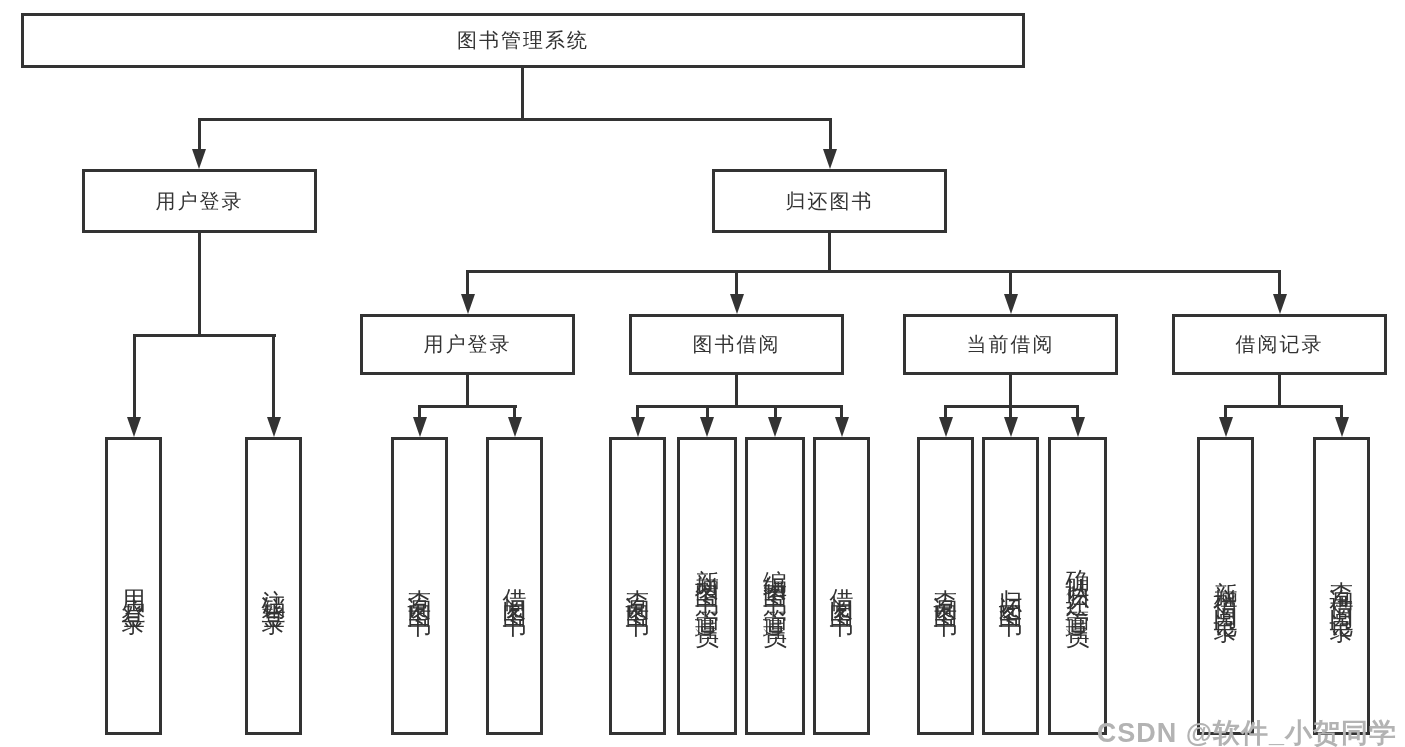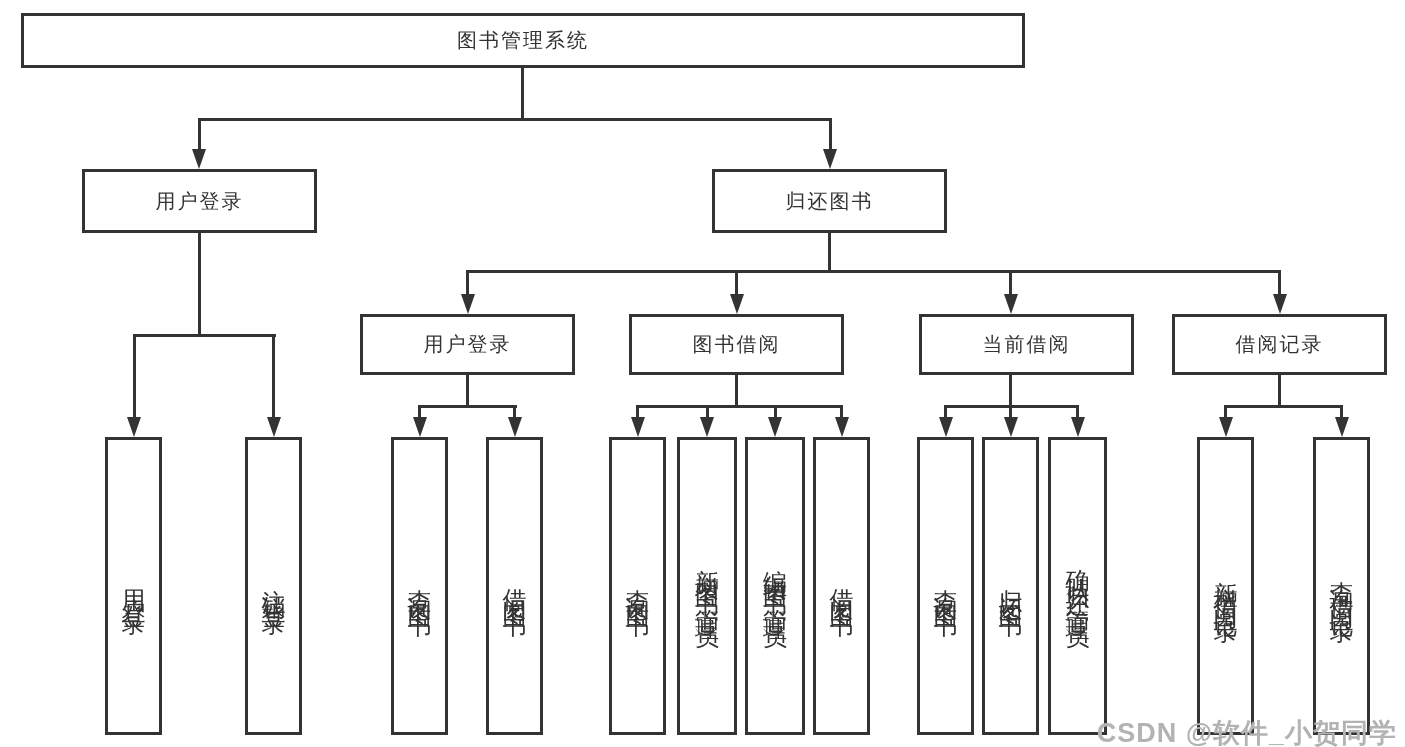--- a/index.html
+++ b/index.html
@@ -96,21 +96,21 @@
   <div class="head" style="left:1004px;top:294px;"></div>
   <div class="line" style="left:1278px;top:270px;width:3px;height:26px;"></div>
   <div class="head" style="left:1273px;top:294px;"></div>
 
   <div class="box" style="left:360px;top:314px;width:215px;height:61px;">
     <span class="node-label">用户登录</span>
   </div>
   <div class="box" style="left:629px;top:314px;width:215px;height:61px;">
     <span class="node-label">图书借阅</span>
   </div>
-  <div class="box" style="left:903px;top:314px;width:215px;height:61px;margin-left:16px;">
+  <div class="box" style="left:903px;top:314px;width:215px;height:61px;">
     <span class="node-label">当前借阅</span>
   </div>
   <div class="box" style="left:1172px;top:314px;width:215px;height:61px;">
     <span class="node-label">借阅记录</span>
   </div>
 
   <div class="line" style="left:466px;top:375px;width:3px;height:33px;"></div>
   <div class="line" style="left:418px;top:405px;width:99px;height:3px;"></div>
   <div class="line" style="left:418px;top:405px;width:3px;height:14px;"></div>
   <div class="head" style="left:413px;top:417px;"></div>

